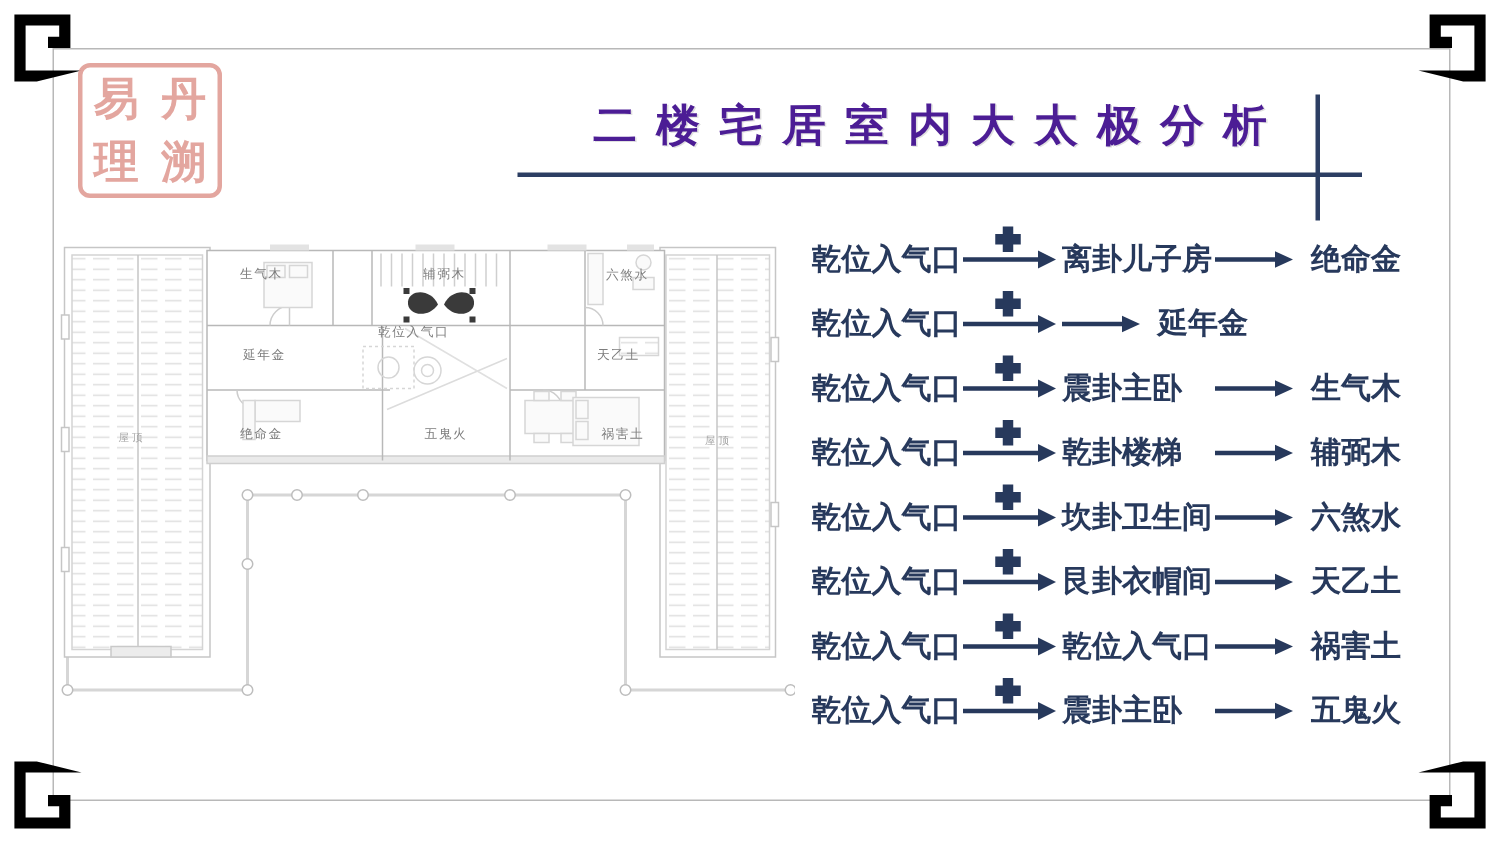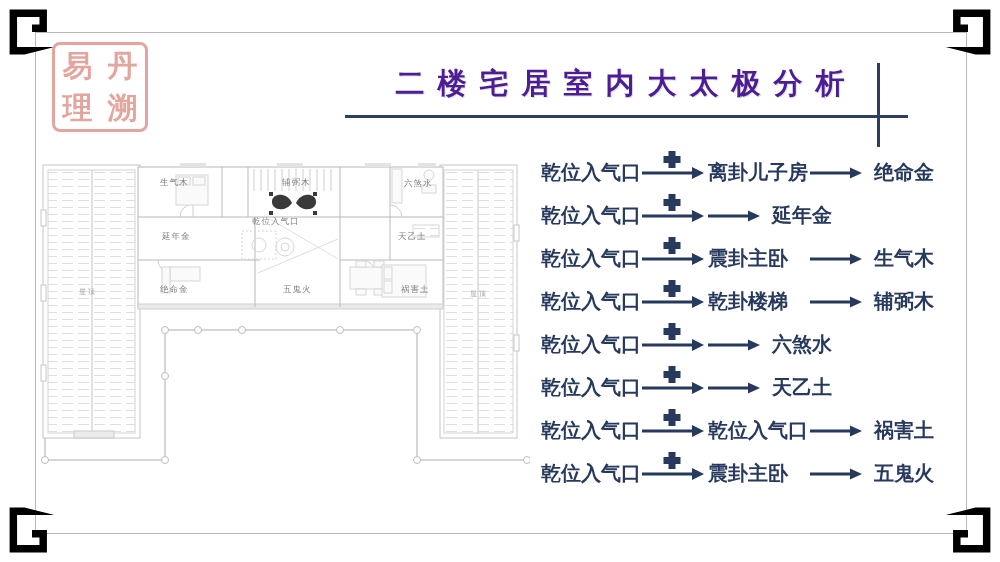--- a/index.html
+++ b/index.html
@@ -315,38 +315,40 @@
 
     <div class="arow">
       <span class="cell-src">乾位入气口</span>
       <span class="cell-a1">
           <svg width="62" height="30" viewBox="0 0 62 30">
             <path class="navy" d="M26.5,1 h7 v5 h5 v7 h-5 v5 h-7 v-5 h-5 v-7 h5 Z"></path>
             <rect class="navy" x="0" y="21.5" width="50" height="3"></rect>
             <polygon class="navy" points="50,17 62,23 50,29"></polygon>
           </svg>
         </span>
+      <span class="cell-mid">坎卦卫生间</span>
       <span class="cell-a2">
           <svg width="52" height="12" viewBox="0 0 52 12">
             <rect class="navy" x="0" y="4.5" width="40" height="3"></rect>
             <polygon class="navy" points="40,0.5 52,6 40,11.5"></polygon>
           </svg>
         </span>
       <span class="cell-res">六煞水</span>
     </div>
 
     <div class="arow">
       <span class="cell-src">乾位入气口</span>
       <span class="cell-a1">
           <svg width="62" height="30" viewBox="0 0 62 30">
             <path class="navy" d="M26.5,1 h7 v5 h5 v7 h-5 v5 h-7 v-5 h-5 v-7 h5 Z"></path>
             <rect class="navy" x="0" y="21.5" width="50" height="3"></rect>
             <polygon class="navy" points="50,17 62,23 50,29"></polygon>
           </svg>
         </span>
+      <span class="cell-mid">艮卦衣帽间</span>
       <span class="cell-a2">
           <svg width="52" height="12" viewBox="0 0 52 12">
             <rect class="navy" x="0" y="4.5" width="40" height="3"></rect>
             <polygon class="navy" points="40,0.5 52,6 40,11.5"></polygon>
           </svg>
         </span>
       <span class="cell-res">天乙土</span>
     </div>
 
     <div class="arow">

